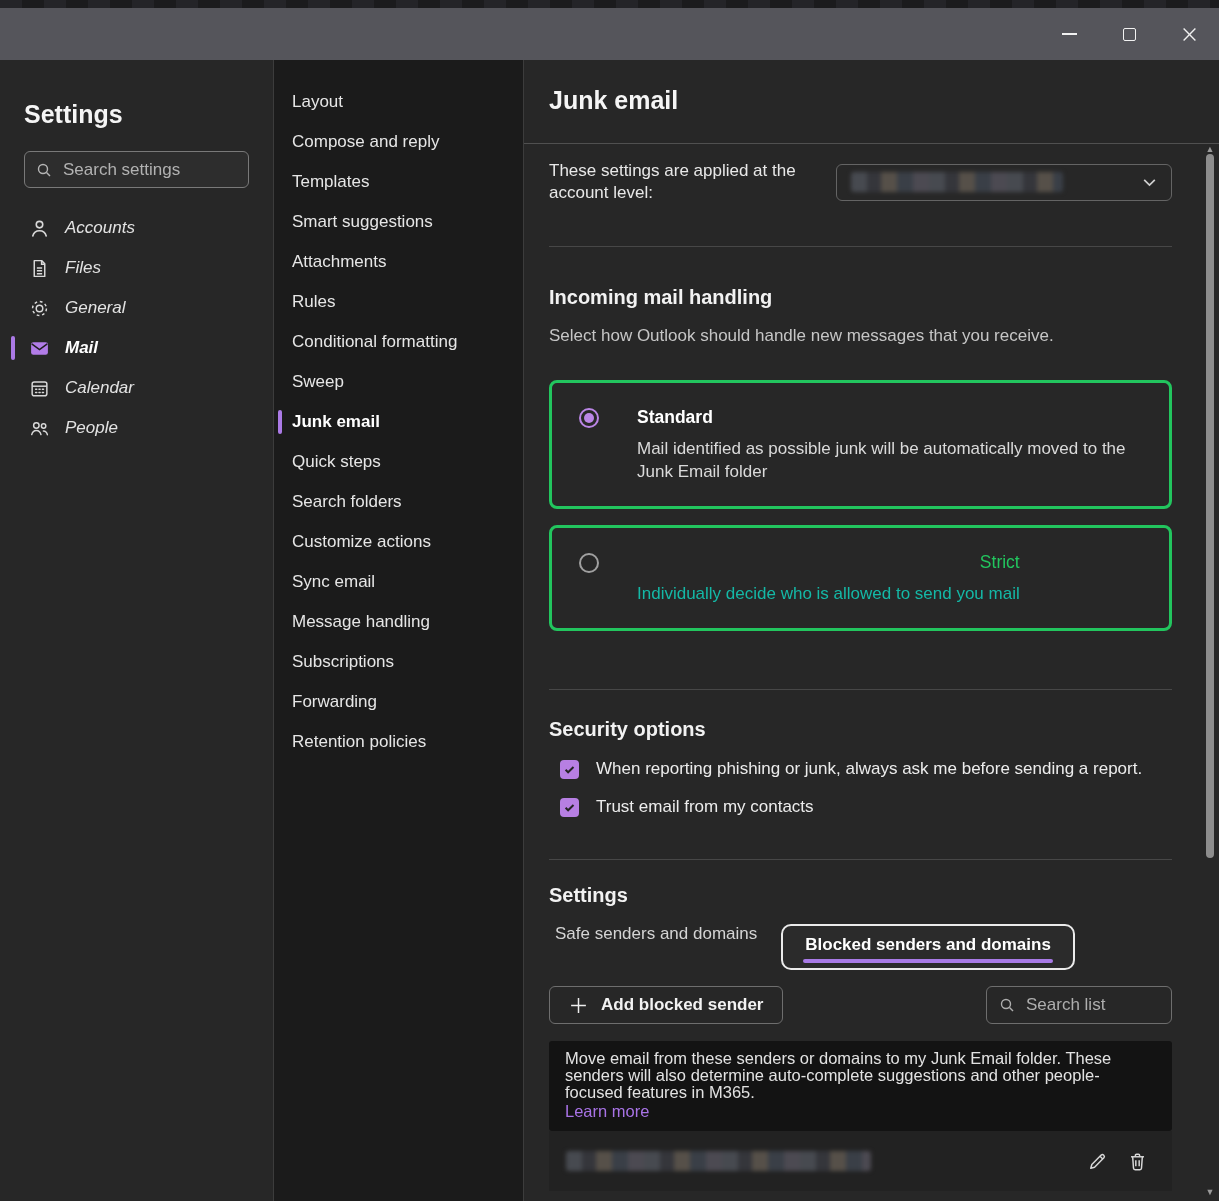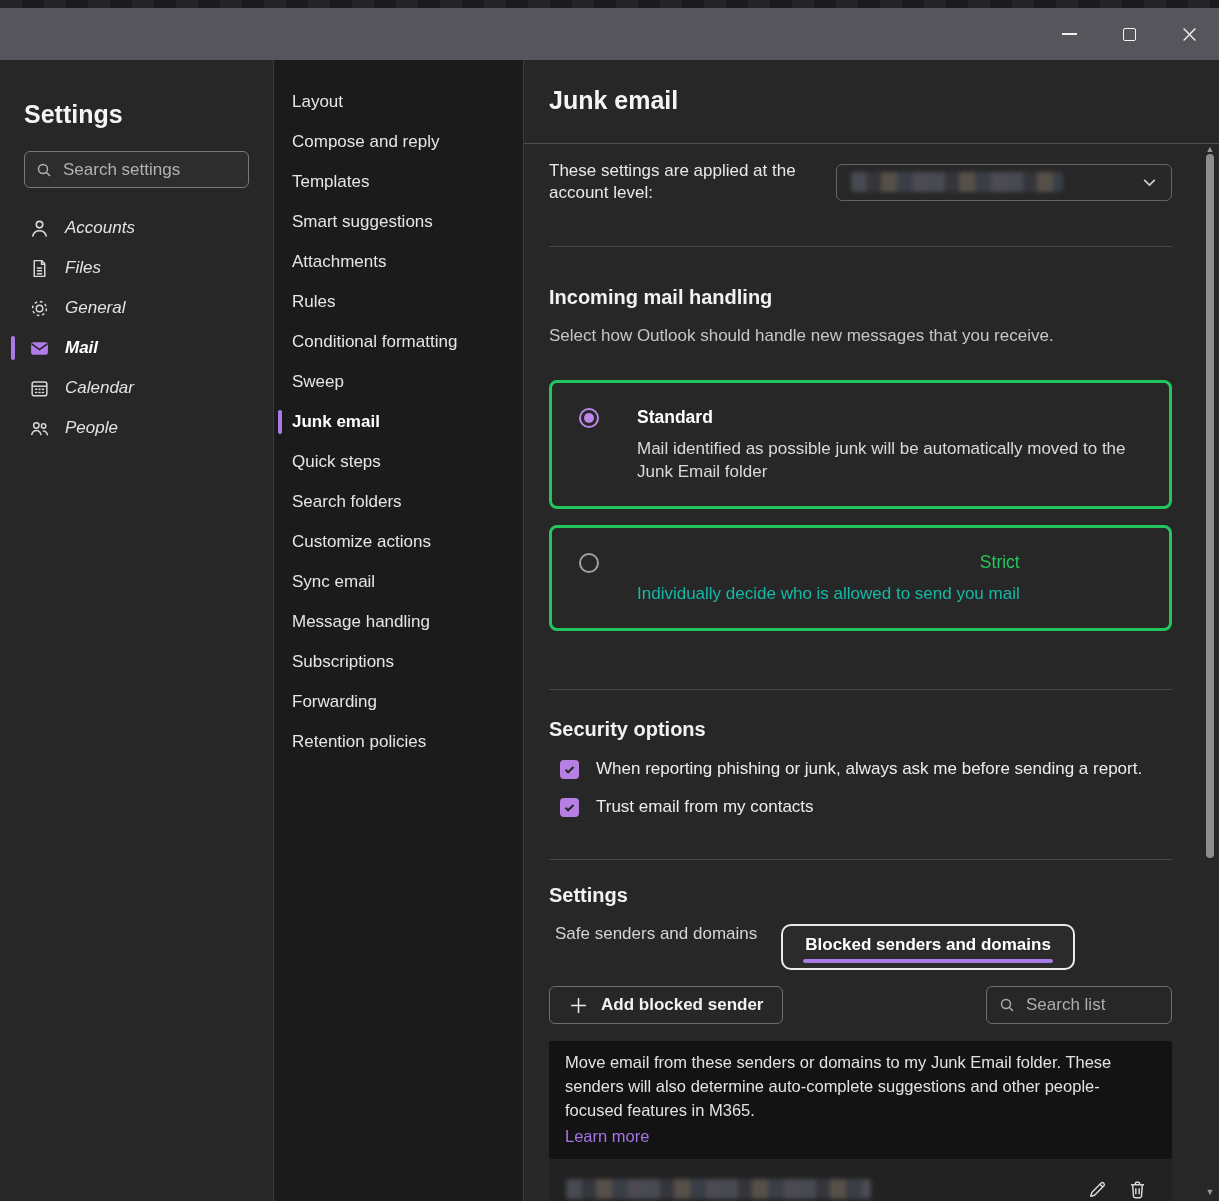--- a/index.html
+++ b/index.html
@@ -92,21 +92,21 @@
   .actions-row { display:flex; justify-content:space-between; align-items:center; margin-top:16px; }
   .add-btn { height:38px; border:1px solid #6e6e6e; border-radius:6px; background:transparent;
     display:flex; align-items:center; gap:13px; padding:0 19px; font-size:17px; font-weight:bold; color:#f2f2f2;
     font-family:inherit; cursor:pointer; }
   .search-list { width:186px; height:38px; border:1px solid #6e6e6e; border-radius:6px;
     display:flex; align-items:center; gap:9px; padding:0 12px; }
   .search-list input { flex:1; width:100%; background:transparent; border:none; outline:none; color:#cfcfcf; font-size:17px; font-family:inherit; }
   .search-list input::placeholder { color:#aeaeae; }
 
   .info-box { margin-top:17px; background:#131313; border-radius:3px; padding:9px 16px 11px 16px;
-    font-size:16.5px; line-height:24px; color:#e2e2e2; }
+    font-size:16.5px; line-height:17px; color:#e2e2e2; }
   .info-box .info-text { max-width:600px; }
   .learn-more { color:#a873e6; text-decoration:none; display:inline-block; margin-top:2px; cursor:pointer; }
 
   .sender-row { height:60px; background:#222222; display:flex; align-items:center; justify-content:space-between;
     padding:0 24px 0 17px; }
   .row-gap { height:18px; }
   .row-icons { display:flex; align-items:center; gap:19px; }
   .icon-btn { background:none; border:none; padding:0; display:flex; cursor:pointer; }
 
   .blob { height:20px; border-radius:3px; filter:blur(2px);

